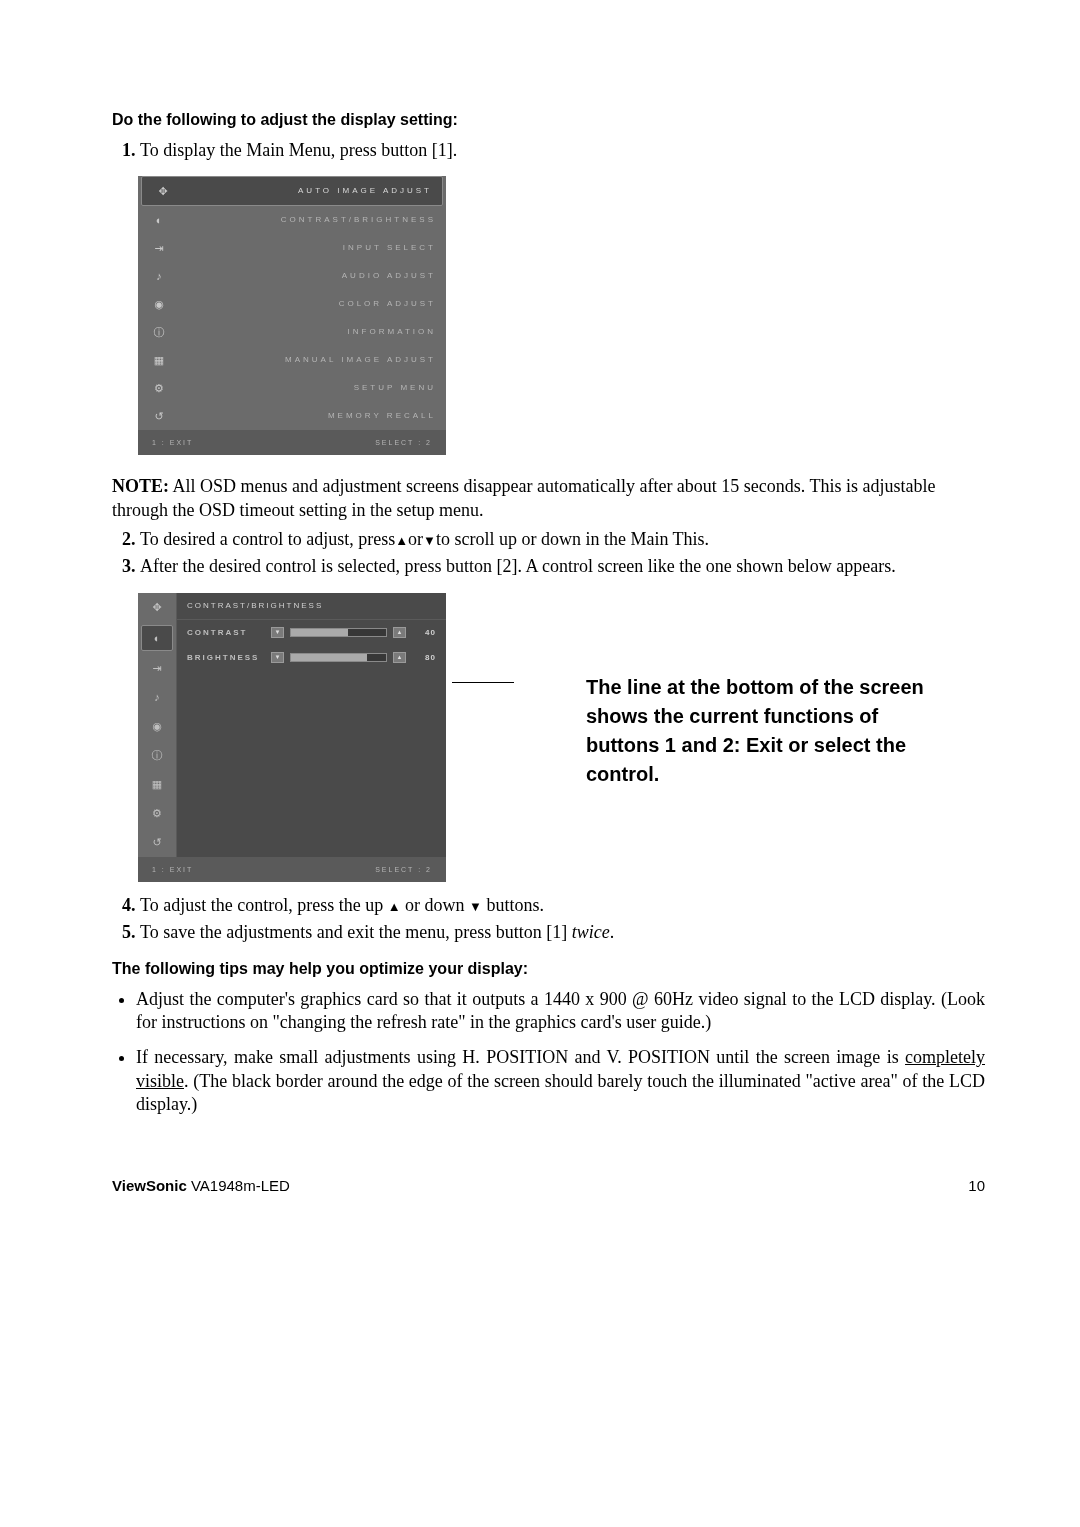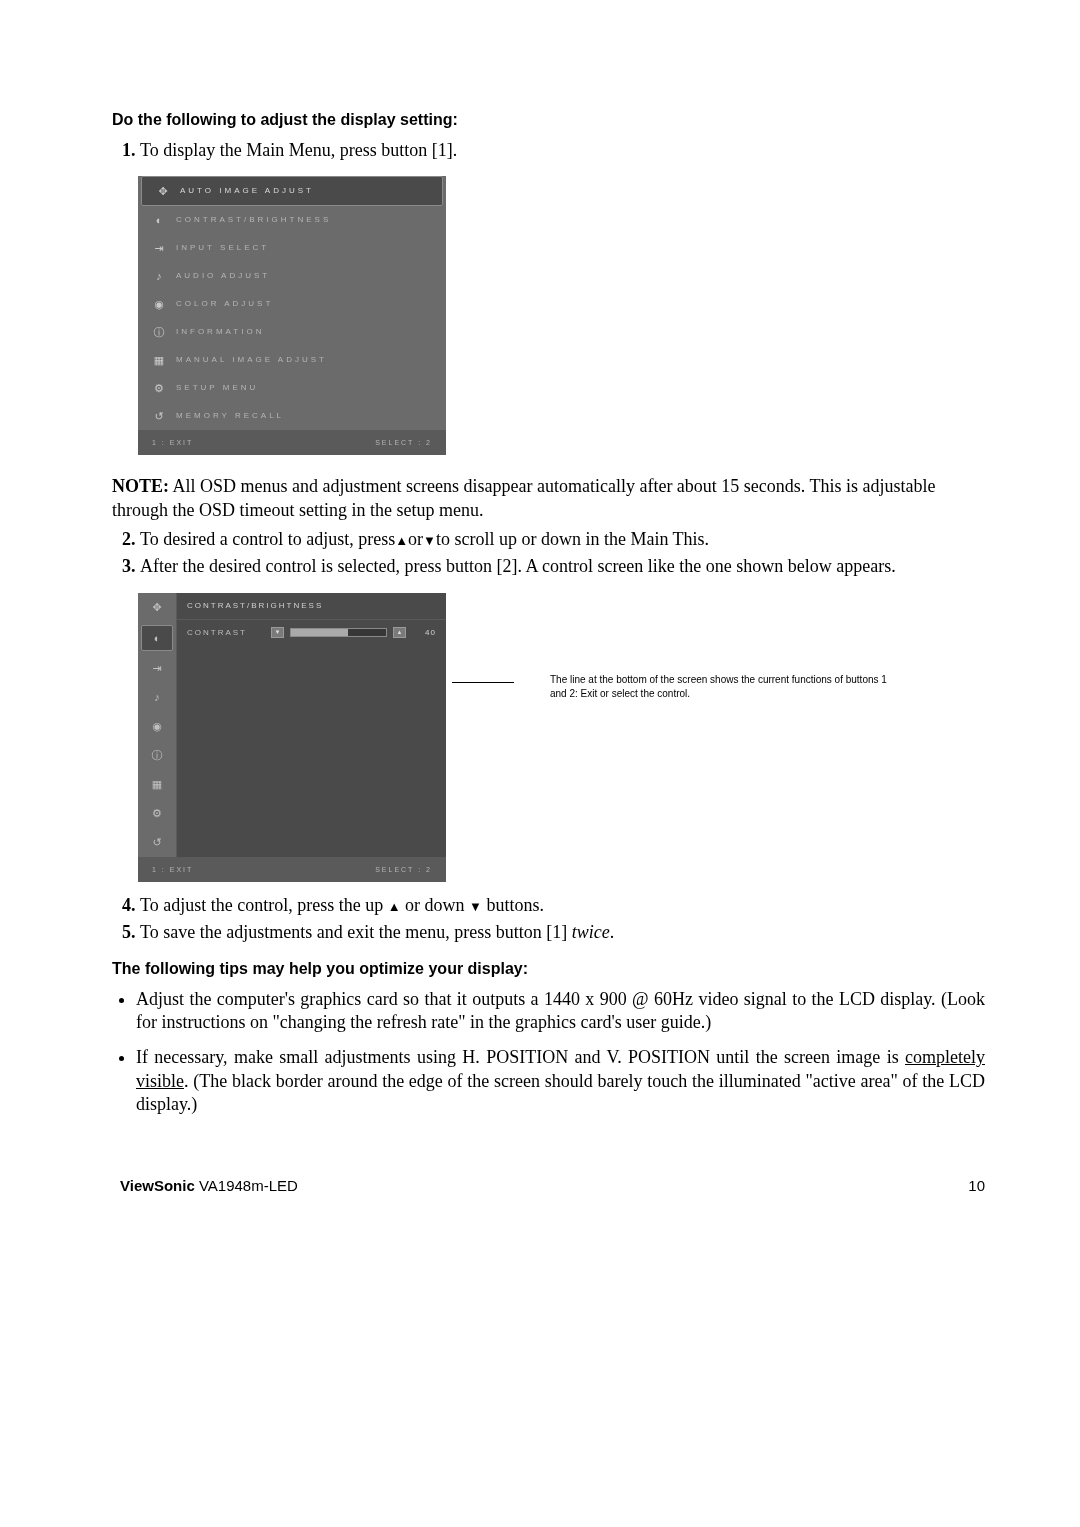--- a/index.html
+++ b/index.html
@@ -56,20 +56,21 @@
     width: 22px;
     text-align: center;
     font-size: 11px;
     letter-spacing: 0;
     color: #c9c9c9;
   }
   .osd-label {
     flex: 1;
     padding-left: 6px;
     color: #b5b5b5;
+    text-align: right;
   }
   .osd-row.selected .osd-label { color: #d9d9d9; }
   .osd-footer {
     display: flex;
     justify-content: space-between;
     background: #5a5a5a;
     padding: 8px 14px;
     font-size: 7px;
     letter-spacing: 2px;
     color:#b5b5b5;
@@ -123,20 +124,21 @@
     padding: 8px 10px;
     letter-spacing: 2px;
     color:#d0d0d0;
     border-bottom:1px solid #5a5a5a;
   }
   .osd2-ctrlrow {
     display:flex;
     align-items:center;
     padding: 7px 10px;
     gap:6px;
+    font-weight:bold;
   }
   .osd2-ctrlrow .lbl { width:78px; color:#bdbdbd; }
   .osd2-bar {
     flex:1;
     height:7px;
     background:#373737;
     border:1px solid #8a8a8a;
     position:relative;
   }
   .osd2-bar::after{
@@ -147,25 +149,26 @@
   }
   .osd2-bar.c60::after{ width:60%; }
   .osd2-bar.c80::after{ width:80%; }
   .osd2-val { width:24px; text-align:right; color:#d0d0d0; letter-spacing:1px; font-size:8px;}
   .arrow-btn{
     width:11px; height:9px; background:#7a7a7a; border:1px solid #9a9a9a;
     display:inline-flex; align-items:center; justify-content:center; font-size:6px; letter-spacing:0; color:#ddd;
   }
   .callout {
     font-family: Arial, Helvetica, sans-serif;
-    font-size: 10px;
+    font-size: 20px;
     line-height: 1.45;
     width: 350px;
-    margin-left: 36px;
+    margin-left: 72px;
     margin-top: 80px;
+    font-weight: bold;
   }
   .callout-line {
     width: 62px;
     border-top: 1px solid #000;
     margin-top: 89px;
     margin-left: 6px;
   }
   ul.tips {
     list-style: disc;
     margin: 6px 0 0 0;
@@ -176,21 +179,20 @@
     text-align: justify;
   }
   .underline { text-decoration: underline; }
   .italic { font-style: italic;}
   .pagefoot {
     display:flex;
     justify-content: space-between;
     margin-top: 60px;
     font-family: Arial, Helvetica, sans-serif;
     font-size: 15px;
-    margin-left: 8px;
   }
   .pagefoot .brand { font-weight: bold; }
   .tri { font-size: 13px; vertical-align: 0px;}
 </style>
 </head>
 <body>
 
 <div class="heading">Do the following to adjust the display setting:</div>
 
 <ol class="steps">
@@ -267,20 +269,27 @@
       </div>
       <div class="osd2-main">
         <div class="osd2-title">CONTRAST/BRIGHTNESS</div>
         <div class="osd2-ctrlrow">
           <div class="lbl">CONTRAST</div>
           <div class="arrow-btn">▼</div>
           <div class="osd2-bar c60"></div>
           <div class="arrow-btn">▲</div>
           <div class="osd2-val">40</div>
         </div>
+        <div class="osd2-ctrlrow">
+          <div class="lbl">BRIGHTNESS</div>
+          <div class="arrow-btn">▼</div>
+          <div class="osd2-bar c80"></div>
+          <div class="arrow-btn">▲</div>
+          <div class="osd2-val">80</div>
+        </div>
       </div>
     </div>
     <div class="osd-footer">
       <span>1 : EXIT</span>
       <span>SELECT : 2</span>
     </div>
   </div>
   <div class="callout-line"></div>
   <div class="callout">The line at the bottom of the screen shows the current functions of buttons 1 and 2: Exit or select the control.</div>
 </div>

